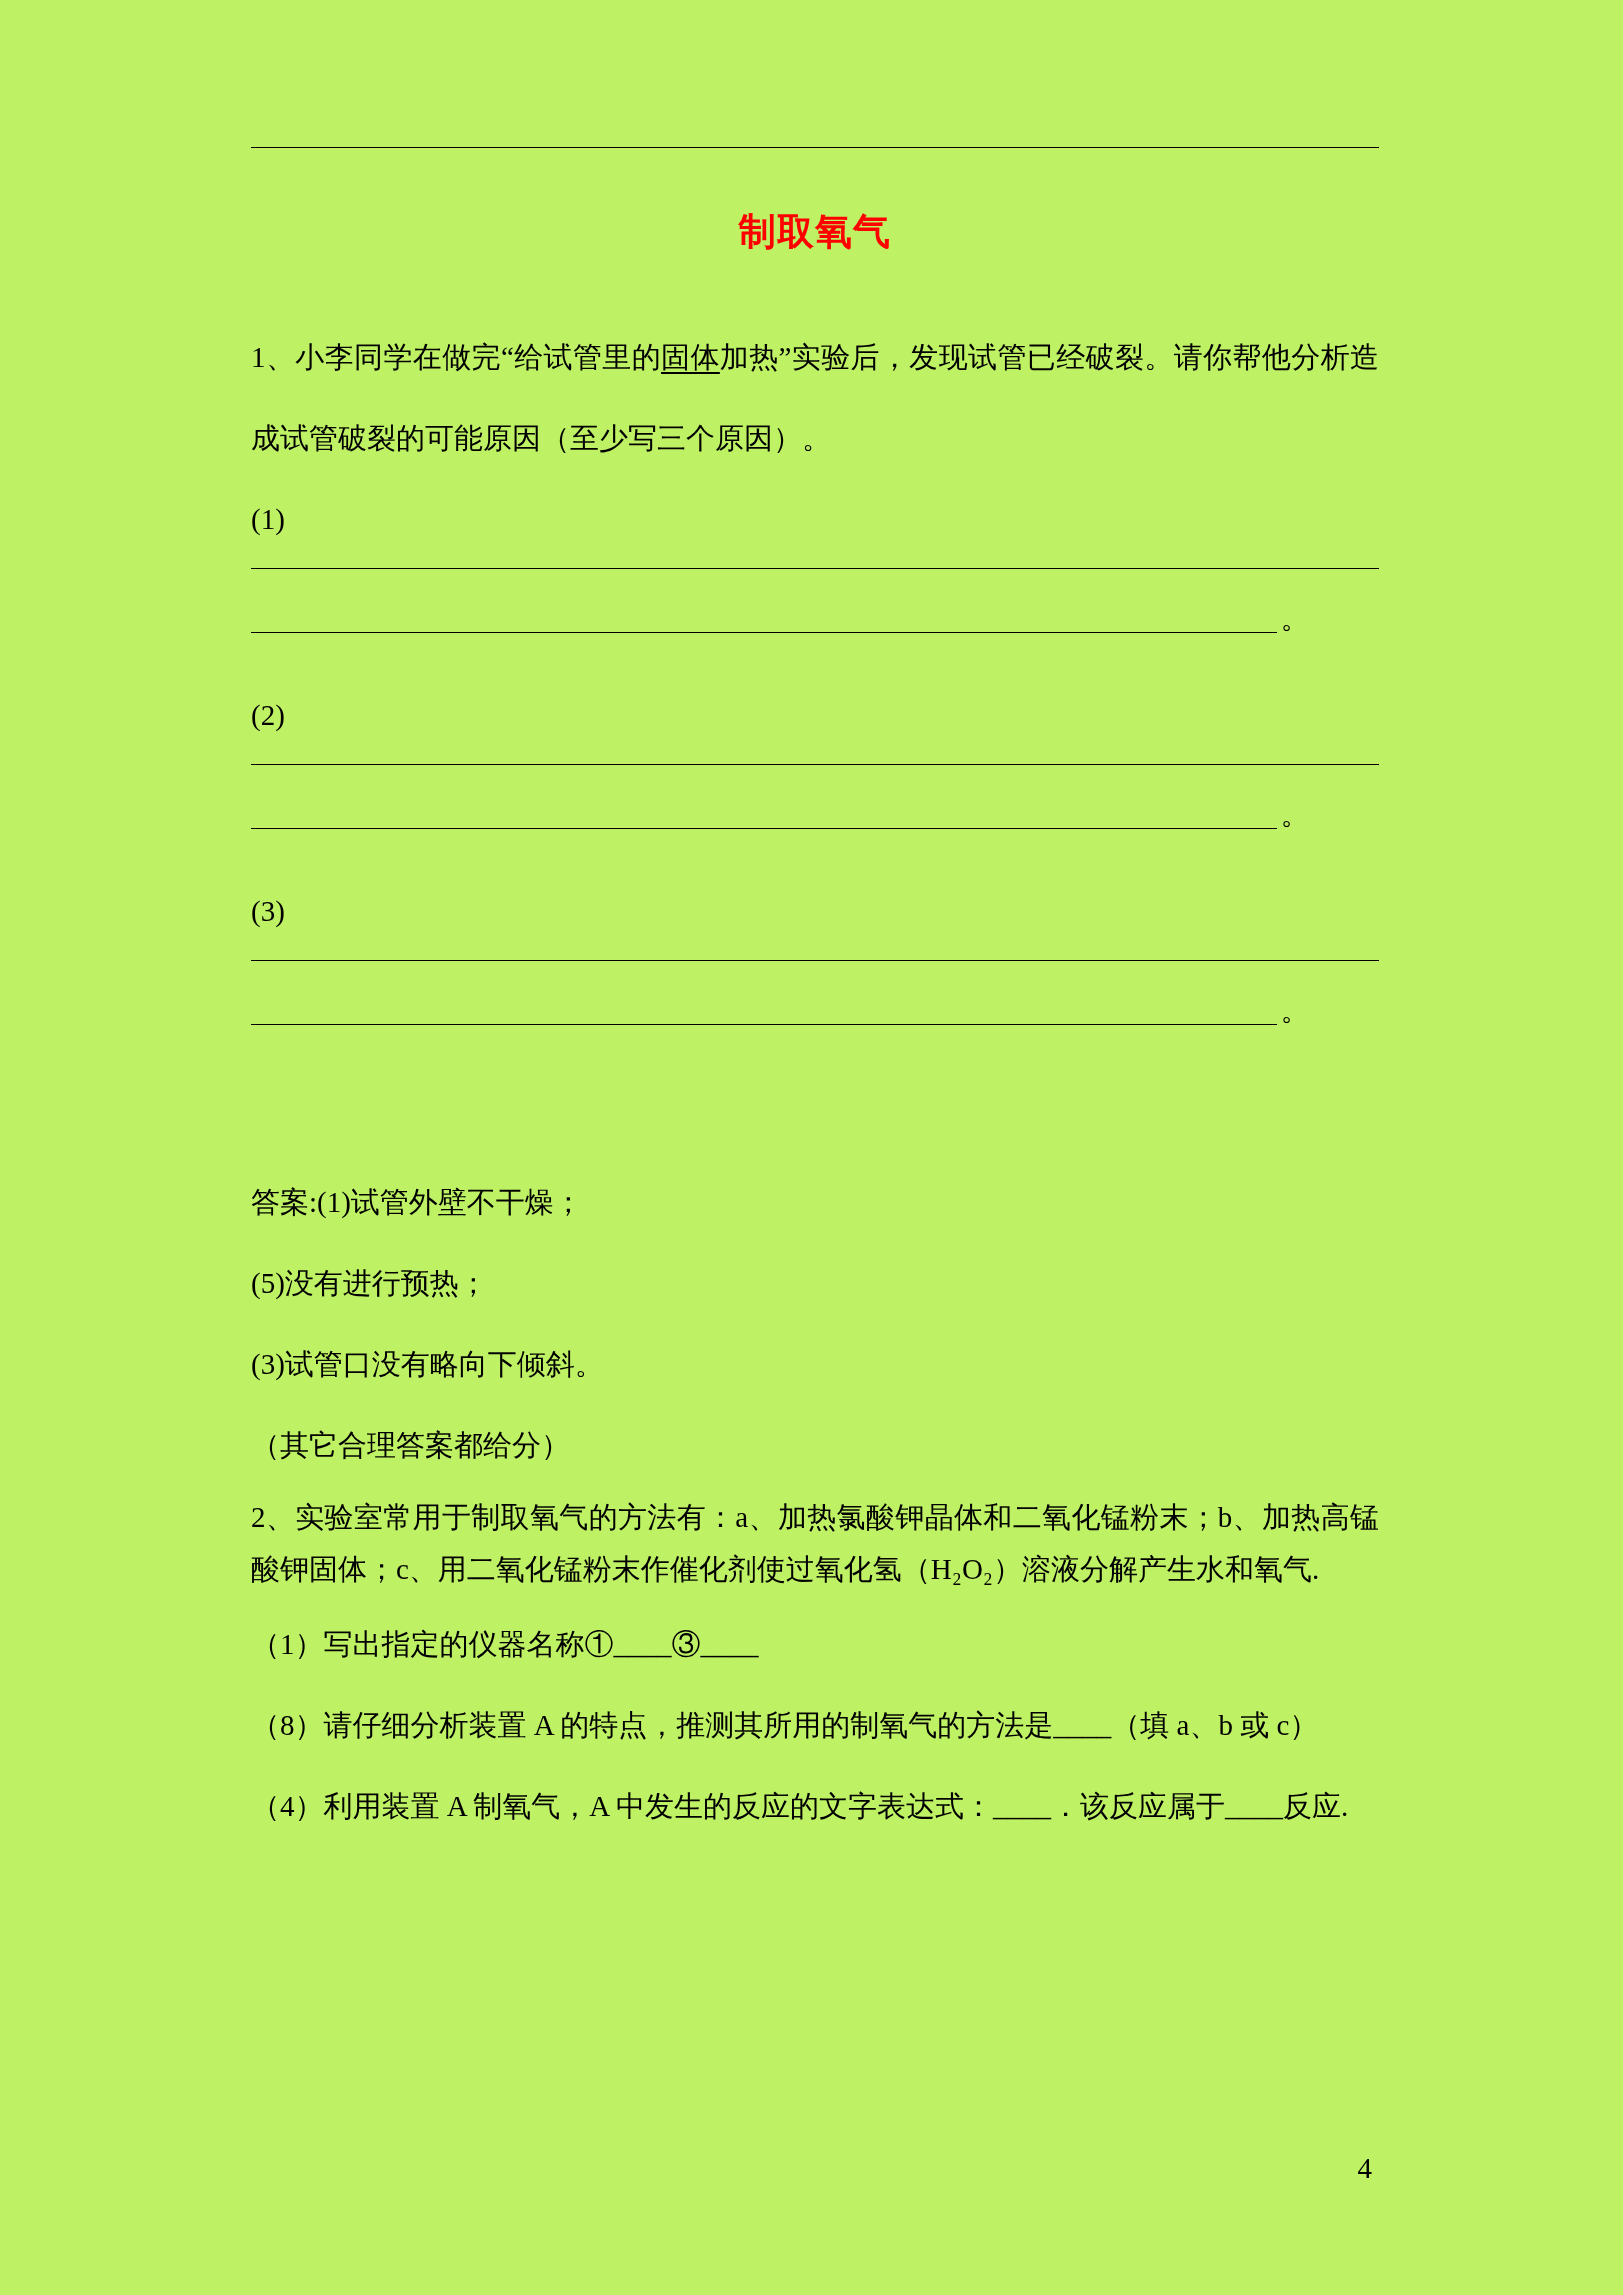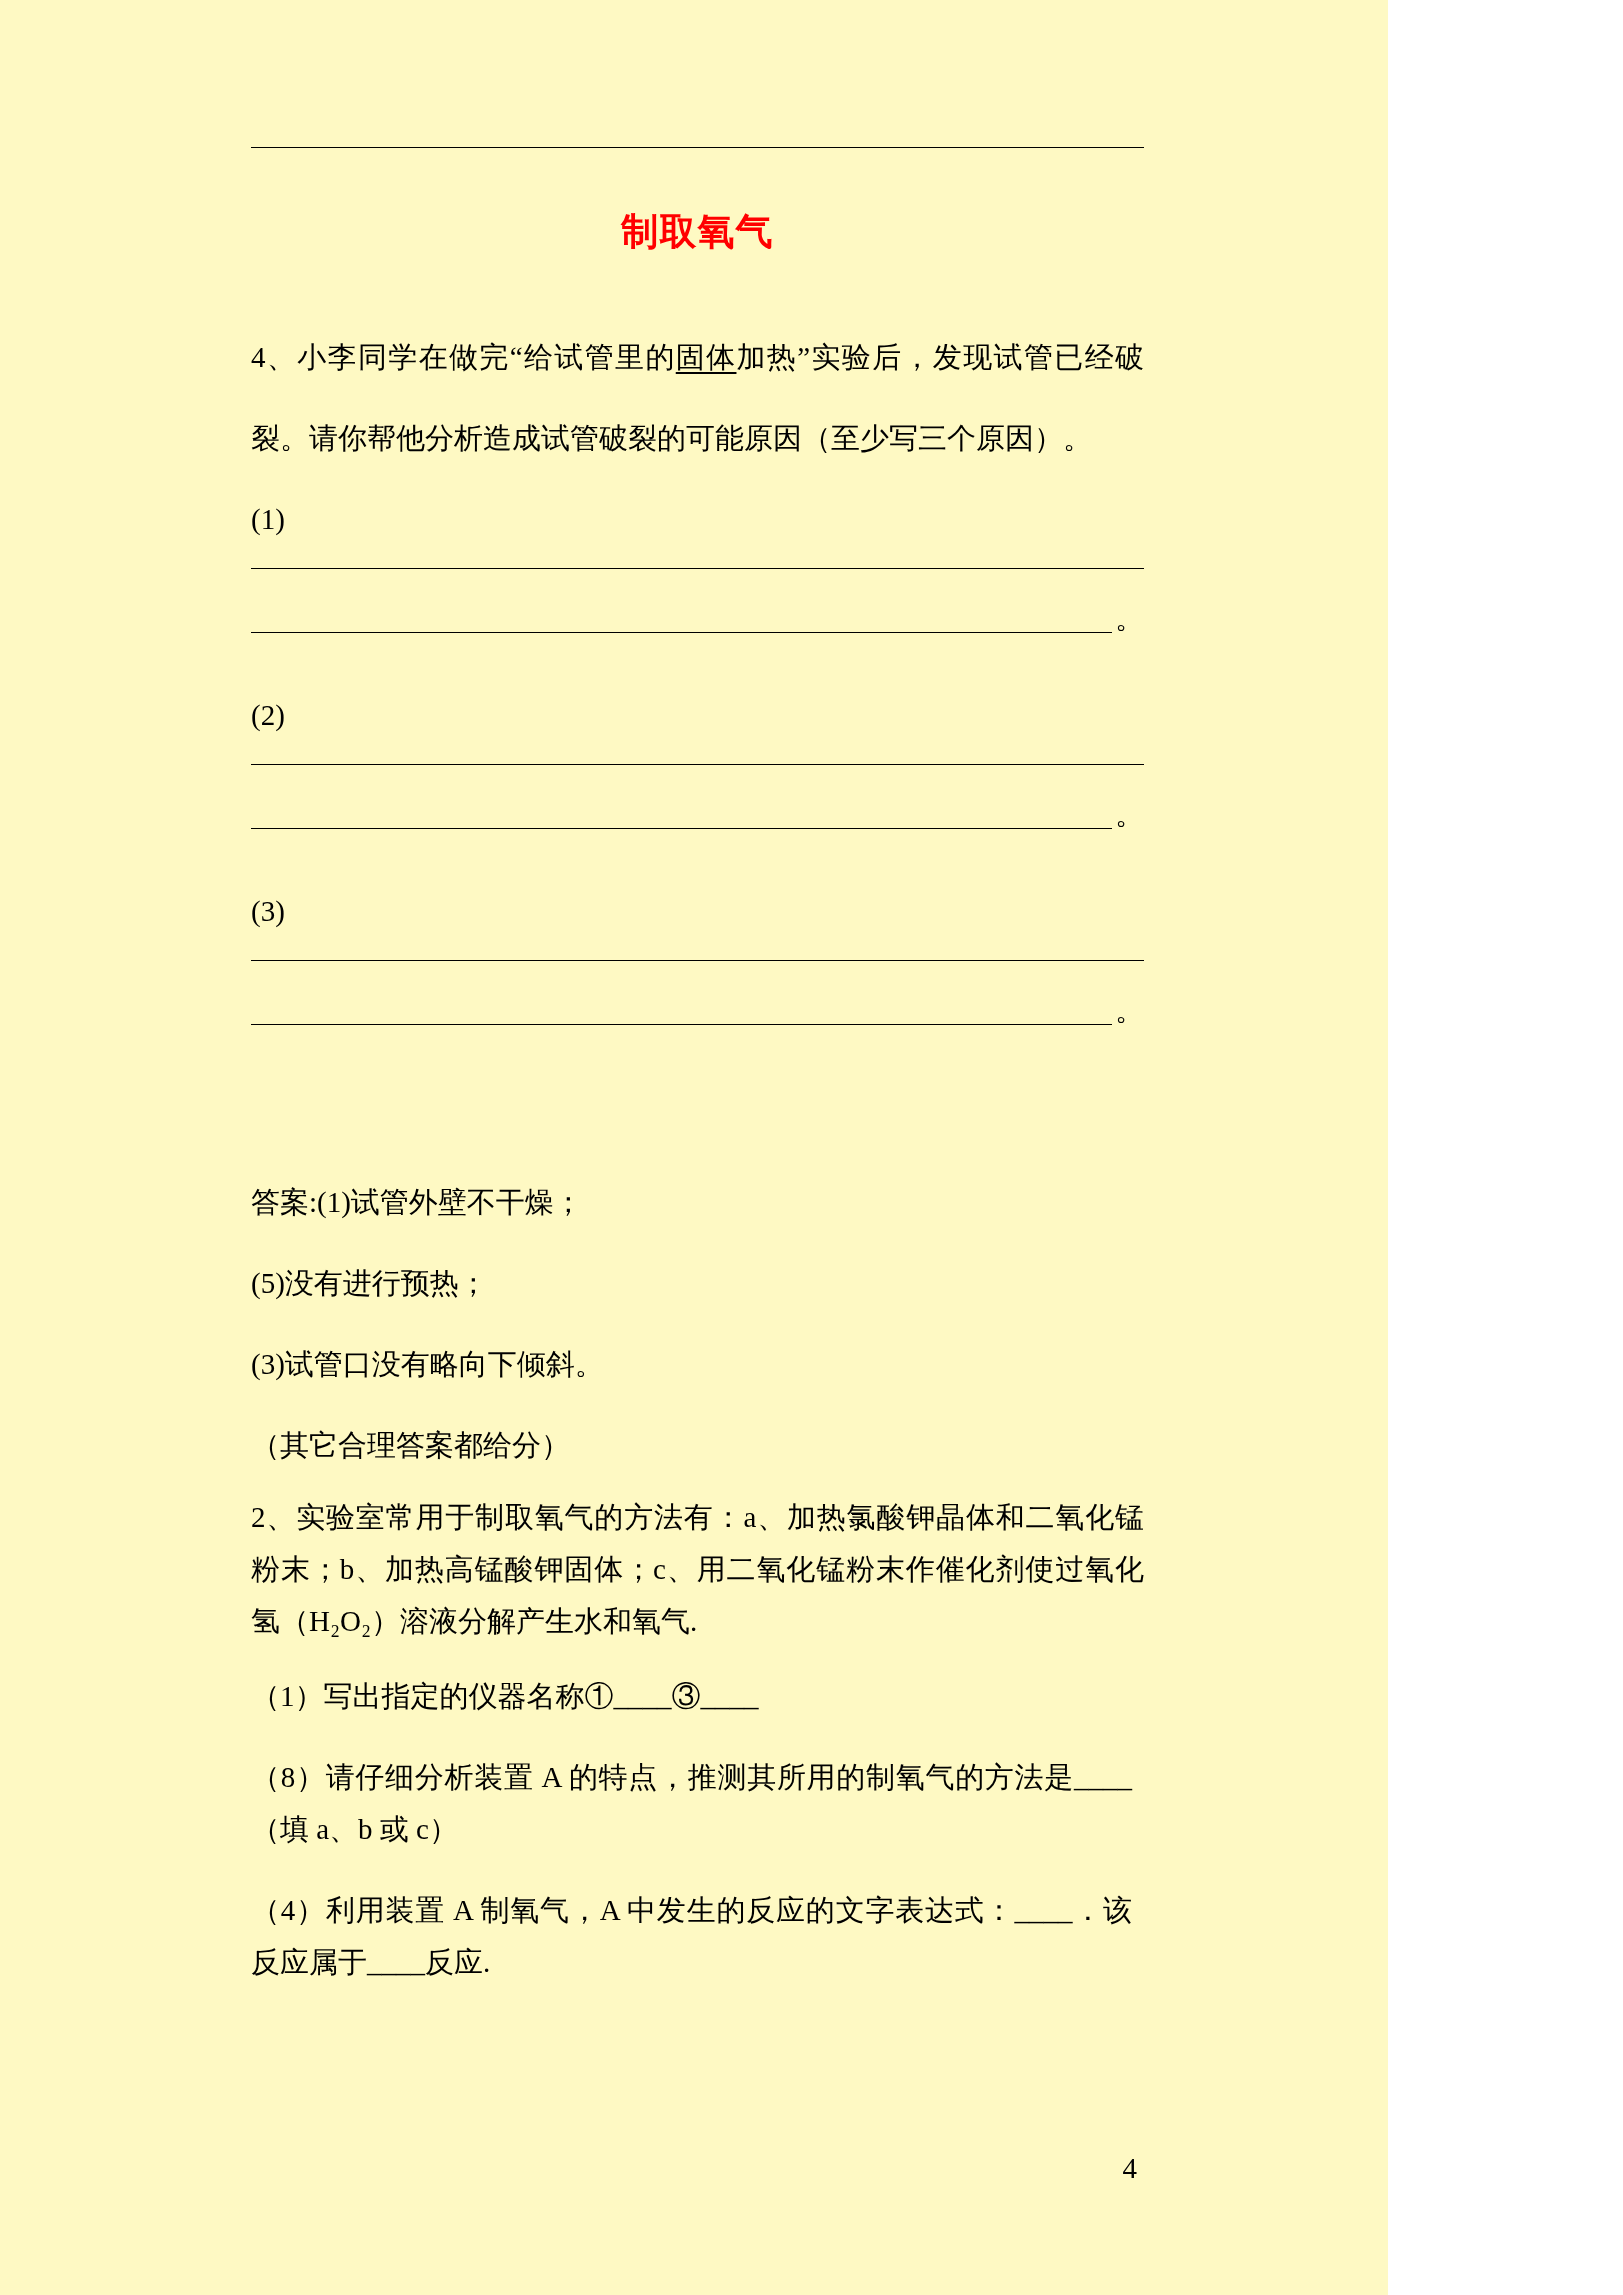--- a/index.html
+++ b/index.html
@@ -2,23 +2,23 @@
 <html style="font-size:9px"><head>
 <meta charset="utf-8">
 <style>
   html, body {
     margin: 0;
     padding: 0;
     background: #ffffff;
   }
   .page {
     position: relative;
-    width: 1388px;
+    width: 1623px;
     height: 2295px;
-    background: #fef9c3;
+    background: #bef264;
     font-family: "Liberation Serif", "DejaVu Serif", serif;
     font-size: 29px;
     color: #000000;
     overflow: hidden;
   }
   .content {
     margin: 0 244px 0 251px;
   }
   .header-rule {
     margin-top: 147px;
@@ -98,21 +98,21 @@
 </head>
 <body>
 
 <div class="page">
   <div class="content">
 
     <div class="header-rule"></div>
 
     <div class="title">制取氧气</div>
 
-    <p class="q1"><span>4、小李同学在做完“给试管里的</span><span class="u">固体</span><span>加热”实验后，发现试管已经破裂。请你帮他分析造成试管破裂的可能原因（至少写三个原因）。</span></p>
+    <p class="q1"><span>1、小李同学在做完“给试管里的</span><span class="u">固体</span><span>加热”实验后，发现试管已经破裂。请你帮他分析造成试管破裂的可能原因（至少写三个原因）。</span></p>
 
     <div class="blank-group">
       <div class="blank-label">(1)</div>
       <div class="rule rule-full"></div>
       <div class="rule-row">
         <span class="rule rule-partial"></span>
         <span class="punct">。</span>
       </div>
     </div>
 

